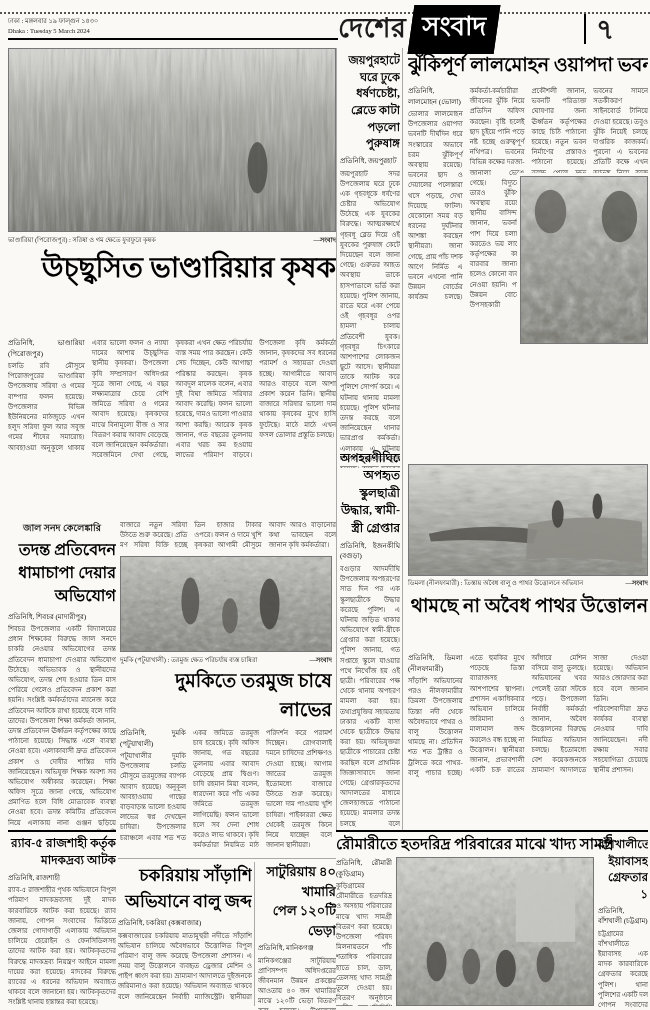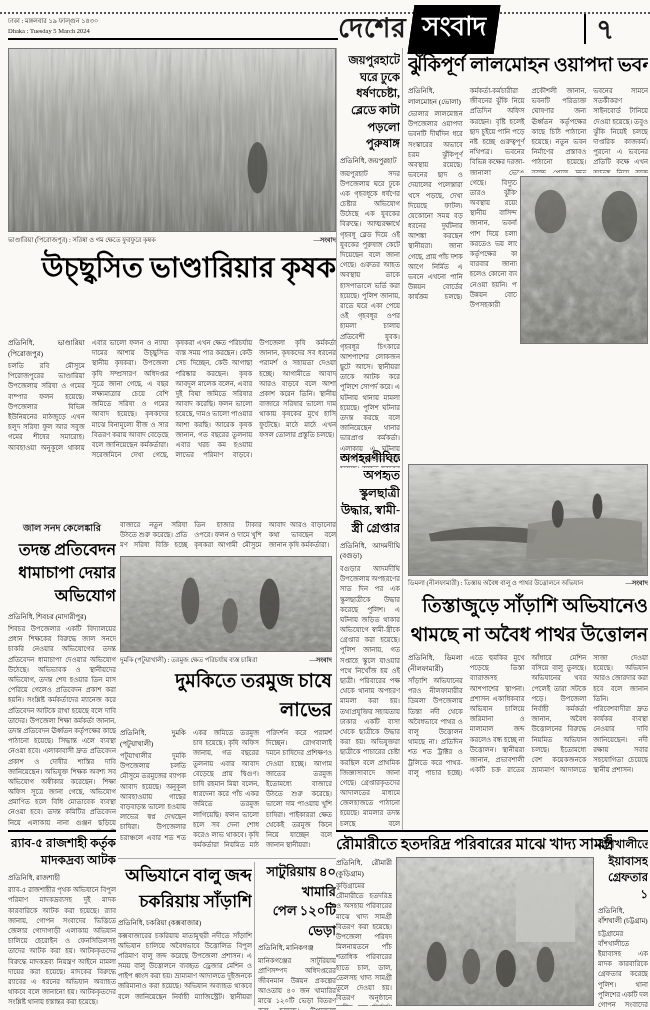--- a/index.html
+++ b/index.html
@@ -155,22 +155,22 @@
   <div>স্বপ্ন দেখছেন কৃষকরা</div>
 </div>
 <div class="abs body-text cols-3" style="left:120px; top:728px; width:212px; height:126px;">
   <span class="byline">প্রতিনিধি, দুমকি (পটুয়াখালী)</span>
   <span>পটুয়াখালীর দুমকি উপজেলায় চলতি মৌসুমে তরমুজের ব্যাপক আবাদ হয়েছে। অনুকূল আবহাওয়ায় গাছের বাড়বাড়ন্ত ভালো হওয়ায় লাভের স্বপ্ন দেখছেন চাষিরা। উপজেলার চরাঞ্চলে এবার শত শত একর জমিতে তরমুজ চাষ হয়েছে। কৃষি অফিস জানায়, গত বছরের তুলনায় এবার আবাদ বেড়েছে প্রায় দ্বিগুণ। চাষি রহমান মিয়া বলেন, ধারদেনা করে পাঁচ একর জমিতে তরমুজ লাগিয়েছি। ফলন ভালো হলে সব দেনা শোধ করেও লাভ থাকবে। কৃষি কর্মকর্তারা নিয়মিত মাঠ পরিদর্শন করে পরামর্শ দিচ্ছেন। রোগবালাই দমনে চাষিদের প্রশিক্ষণও দেওয়া হচ্ছে। আগাম জাতের তরমুজ ইতোমধ্যে বাজারে উঠতে শুরু করেছে। ভালো দাম পাওয়ায় খুশি চাষিরা। পাইকাররা ক্ষেত থেকেই তরমুজ কিনে নিয়ে যাচ্ছেন বলে জানান স্থানীয়রা।</span>
 </div>
 
 <div class="abs hrule-light" style="left:118px; top:858px; width:218px;"></div>
 <div class="abs" style="left:118px; top:863px; width:134px;">
   <div class="headline" style="font-size:17px; line-height:1.5;">
+    <div>চকরিয়ায় সাঁড়াশি</div>
     <div>অভিযানে বালু জব্দ</div>
-    <div>চকরিয়ায় সাঁড়াশি</div>
   </div>
   <div class="body-text" style="height:84px; margin-top:4px;">
     <span class="byline">প্রতিনিধি, চকরিয়া (কক্সবাজার)</span>
     <span>কক্সবাজারের চকরিয়ায় মাতামুহুরী নদীতে সাঁড়াশি অভিযান চালিয়ে অবৈধভাবে উত্তোলিত বিপুল পরিমাণ বালু জব্দ করেছে উপজেলা প্রশাসন। এ সময় বালু উত্তোলনে ব্যবহৃত ড্রেজার মেশিন ও পাইপ ধ্বংস করা হয়। ভ্রাম্যমাণ আদালতে দুইজনকে জরিমানাও করা হয়েছে। অভিযান অব্যাহত থাকবে বলে জানিয়েছেন নির্বাহী ম্যাজিস্ট্রেট। স্থানীয়রা প্রশাসনের এ অভিযানকে স্বাগত জানিয়েছেন।</span>
   </div>
 </div>
 <div class="abs vrule" style="left:254px; top:862px; height:144px;"></div>
 <div class="abs" style="left:258px; top:862px; width:78px;">
   <div class="headline" style="font-size:13px; line-height:1.5;">
     <div>সাটুরিয়ায় ৪০ খামারি</div>
@@ -189,21 +189,21 @@
   <div class="headline hl-xs">জয়পুরহাটে ঘরে ঢুকে ধর্ষণচেষ্টা, ব্লেডে কাটা পড়লো পুরুষাঙ্গ</div>
   <div class="body-text" style="height:312px; margin-top:4px;">
     <span class="byline">প্রতিনিধি, জয়পুরহাট</span>
     <span>জয়পুরহাট সদর উপজেলায় ঘরে ঢুকে এক গৃহবধূকে ধর্ষণের চেষ্টার অভিযোগ উঠেছে এক যুবকের বিরুদ্ধে। আত্মরক্ষার্থে গৃহবধূ ব্লেড দিয়ে ওই যুবকের পুরুষাঙ্গ কেটে দিয়েছেন বলে জানা গেছে। গুরুতর আহত অবস্থায় তাকে হাসপাতালে ভর্তি করা হয়েছে। পুলিশ জানায়, রাতে ঘরে একা পেয়ে ওই গৃহবধূর ওপর হামলা চালায় প্রতিবেশী যুবক। গৃহবধূর চিৎকারে আশপাশের লোকজন ছুটে আসে। স্থানীয়রা তাকে আটক করে পুলিশে সোপর্দ করে। এ ঘটনায় থানায় মামলা হয়েছে। পুলিশ ঘটনার তদন্ত করছে বলে জানিয়েছেন থানার ভারপ্রাপ্ত কর্মকর্তা। এলাকায় এ ঘটনায় ব্যাপক চাঞ্চল্যের সৃষ্টি হয়েছে। আহত যুবকের অবস্থা আশঙ্কাজনক বলে জানিয়েছেন চিকিৎসকরা। ঘটনার পর থেকে এলাকায় আলোচনার ঝড় বইছে। পুলিশ বলছে, তদন্ত শেষে আইনগত ব্যবস্থা নেওয়া হবে।</span>
   </div>
 </div>
 
 <div class="abs" style="left:340px; top:450px; width:60px;">
   <div class="headline hl-sm">অপহরণীঘিতে অপহৃত স্কুলছাত্রী উদ্ধার, স্বামী-স্ত্রী গ্রেপ্তার</div>
   <div class="body-text" style="height:288px; margin-top:4px;">
-    <span class="byline">প্রতিনিধি, আদমদীঘি (বগুড়া)</span>
+    <span class="byline">প্রতিনিধি, ইজনকীঘি (বগুড়া)</span>
     <span>বগুড়ার আদমদীঘি উপজেলায় অপহরণের সাত দিন পর এক স্কুলছাত্রীকে উদ্ধার করেছে পুলিশ। এ ঘটনায় জড়িত থাকার অভিযোগে স্বামী-স্ত্রীকে গ্রেপ্তার করা হয়েছে। পুলিশ জানায়, গত সপ্তাহে স্কুলে যাওয়ার পথে নিখোঁজ হয় ওই ছাত্রী। পরিবারের পক্ষ থেকে থানায় অপহরণ মামলা করা হয়। তথ্যপ্রযুক্তির সহায়তায় ঢাকার একটি বাসা থেকে ছাত্রীকে উদ্ধার করা হয়। অভিযুক্তরা ছাত্রীকে পাচারের চেষ্টা করছিল বলে প্রাথমিক জিজ্ঞাসাবাদে জানা গেছে। গ্রেপ্তারকৃতদের আদালতের মাধ্যমে জেলহাজতে পাঠানো হয়েছে। মামলার তদন্ত চলছে বলে জানিয়েছেন থানার ভারপ্রাপ্ত কর্মকর্তা। উদ্ধার হওয়া ছাত্রীকে পরিবারের কাছে হস্তান্তর করা হয়েছে। পুলিশ বলছে, এ চক্রের সঙ্গে আরও কেউ জড়িত আছে কি না তা খতিয়ে দেখা হচ্ছে। এলাকাবাসী দোষীদের দৃষ্টান্তমূলক শাস্তির দাবি জানিয়েছেন।</span>
   </div>
 </div>
 
 <div class="abs headline hl-one" style="left:408px; top:52px; width:240px;">ঝুঁকিপূর্ণ লালমোহন ওয়াপদা ভবন</div>
 <div class="abs body-text cols-4" style="left:408px; top:86px; width:240px; height:374px;">
   <span class="byline">প্রতিনিধি, লালমোহন (ভোলা)</span>
   <span>ভোলার লালমোহন উপজেলার ওয়াপদা ভবনটি দীর্ঘদিন ধরে সংস্কারের অভাবে চরম ঝুঁকিপূর্ণ অবস্থায় রয়েছে। ভবনের ছাদ ও দেয়ালের পলেস্তারা খসে পড়ছে, দেখা দিয়েছে ফাটল। যেকোনো সময় বড় ধরনের দুর্ঘটনার আশঙ্কা করছেন স্থানীয়রা। জানা গেছে, প্রায় পাঁচ দশক আগে নির্মিত এ ভবনে এখনো পানি উন্নয়ন বোর্ডের কার্যক্রম চলছে। কর্মকর্তা-কর্মচারীরা জীবনের ঝুঁকি নিয়ে প্রতিদিন অফিস করছেন। বৃষ্টি হলেই ছাদ চুইয়ে পানি পড়ে নষ্ট হচ্ছে গুরুত্বপূর্ণ নথিপত্র। ভবনের বিভিন্ন কক্ষের দরজা-জানালা ভেঙে গেছে। বিদ্যুতের তারও ঝুঁকিপূর্ণ অবস্থায় রয়েছে। স্থানীয় বাসিন্দারা জানান, ভবনটির পাশ দিয়ে চলাচল করতেও ভয় লাগে। কর্তৃপক্ষের কাছে বারবার জানানো হলেও কোনো ব্যবস্থা নেওয়া হয়নি। পানি উন্নয়ন বোর্ডের উপসহকারী প্রকৌশলী জানান, ভবনটি পরিত্যক্ত ঘোষণার জন্য ঊর্ধ্বতন কর্তৃপক্ষের কাছে চিঠি পাঠানো হয়েছে। নতুন ভবন নির্মাণের প্রস্তাবও পাঠানো হয়েছে। বরাদ্দ পেলে দ্রুত কাজ শুরু হবে বলে জানান তিনি। উপজেলা প্রশাসনের পক্ষ থেকে ভবনটি পরিদর্শন করা হয়েছে। দ্রুত ব্যবস্থা নেওয়ার আশ্বাস দিয়েছেন সংশ্লিষ্ট কর্মকর্তারা। এলাকাবাসীর দাবি, দুর্ঘটনা ঘটার আগেই যেন প্রয়োজনীয় পদক্ষেপ নেওয়া হয়। ভবনের সামনে সতর্কীকরণ সাইনবোর্ড টানিয়ে দেওয়া হয়েছে। তবুও ঝুঁকি নিয়েই চলছে দাপ্তরিক কাজকর্ম। পুরনো এ ভবনের প্রতিটি কক্ষে এখন আতঙ্ক নিয়ে কাজ করছেন কর্মচারীরা। দ্রুত সমাধান চান ভুক্তভোগীরা। সংশ্লিষ্টরা বলছেন, বরাদ্দ পাওয়া গেলে আগামী অর্থবছরেই নতুন ভবনের কাজ শুরু হতে পারে। ততদিন পর্যন্ত ঝুঁকি নিয়েই চলবে কার্যক্রম।</span>
 </div>
 <div class="abs photo photo-inset" style="left:520px; top:176px; width:128px; height:168px;">
@@ -245,21 +245,20 @@
     <path d="M120 60 Q180 48 235 58 L235 100 Q175 92 118 96 Z" fill="#8d8c85" opacity="0.9"></path>
     <ellipse cx="150" cy="50" rx="6" ry="14" fill="#454440" opacity="0.9"></ellipse>
     <ellipse cx="190" cy="42" rx="5" ry="13" fill="#3f3e3a" opacity="0.9"></ellipse>
   </svg>
 </div>
 <div class="abs caption" style="left:408px; top:578px; width:240px;">
   <span>ডিমলা (নীলফামারী) : তিস্তায় অবৈধ বালু ও পাথর উত্তোলনে অভিযান</span>
   <span class="credit">—সংবাদ</span>
 </div>
 <div class="abs headline hl-lg" style="left:408px; top:592px; width:240px; height:58px;">
-  <div>তিস্তাজুড়ে সাঁড়াশি অভিযানেও</div>
   <div>থামছে না অবৈধ পাথর উত্তোলন</div>
 </div>
 <div class="abs body-text cols-4" style="left:408px; top:653px; width:240px; height:174px;">
   <span class="byline">প্রতিনিধি, ডিমলা (নীলফামারী)</span>
   <span>সাঁড়াশি অভিযানের পরও নীলফামারীর ডিমলা উপজেলায় তিস্তা নদী থেকে অবৈধভাবে পাথর ও বালু উত্তোলন থামছে না। প্রতিদিন শত শত ট্রাক্টর ও ট্রলিতে করে পাথর-বালু পাচার হচ্ছে। এতে হুমকির মুখে পড়েছে তিস্তা ব্যারাজসহ আশপাশের স্থাপনা। প্রশাসন একাধিকবার অভিযান চালিয়ে জরিমানা ও মালামাল জব্দ করলেও বন্ধ হচ্ছে না উত্তোলন। স্থানীয়রা জানান, প্রভাবশালী একটি চক্র রাতের আঁধারে মেশিন বসিয়ে বালু তুলছে। অভিযানের খবর পেলেই তারা সটকে পড়ে। উপজেলা নির্বাহী কর্মকর্তা জানান, অবৈধ উত্তোলনের বিরুদ্ধে নিয়মিত অভিযান চলছে। ইতোমধ্যে বেশ কয়েকজনকে ভ্রাম্যমাণ আদালতে সাজা দেওয়া হয়েছে। অভিযান আরও জোরদার করা হবে বলে জানান তিনি। পরিবেশবাদীরা দ্রুত কার্যকর ব্যবস্থা নেওয়ার দাবি জানিয়েছেন। নদী রক্ষায় সবার সহযোগিতা চেয়েছে স্থানীয় প্রশাসন।</span>
 </div>
 
 <div class="abs hrule-dark" style="left:336px; top:830px; width:312px;"></div>
 <div class="abs headline" style="left:336px; top:834px; width:276px; font-size:15px; line-height:1.4; white-space:nowrap;">রৌমারীতে হতদরিদ্র পরিবারের মাঝে খাদ্য সামগ্রী বিতরণ</div>
 <div class="abs body-text" style="left:336px; top:858px; width:56px; height:148px;">

